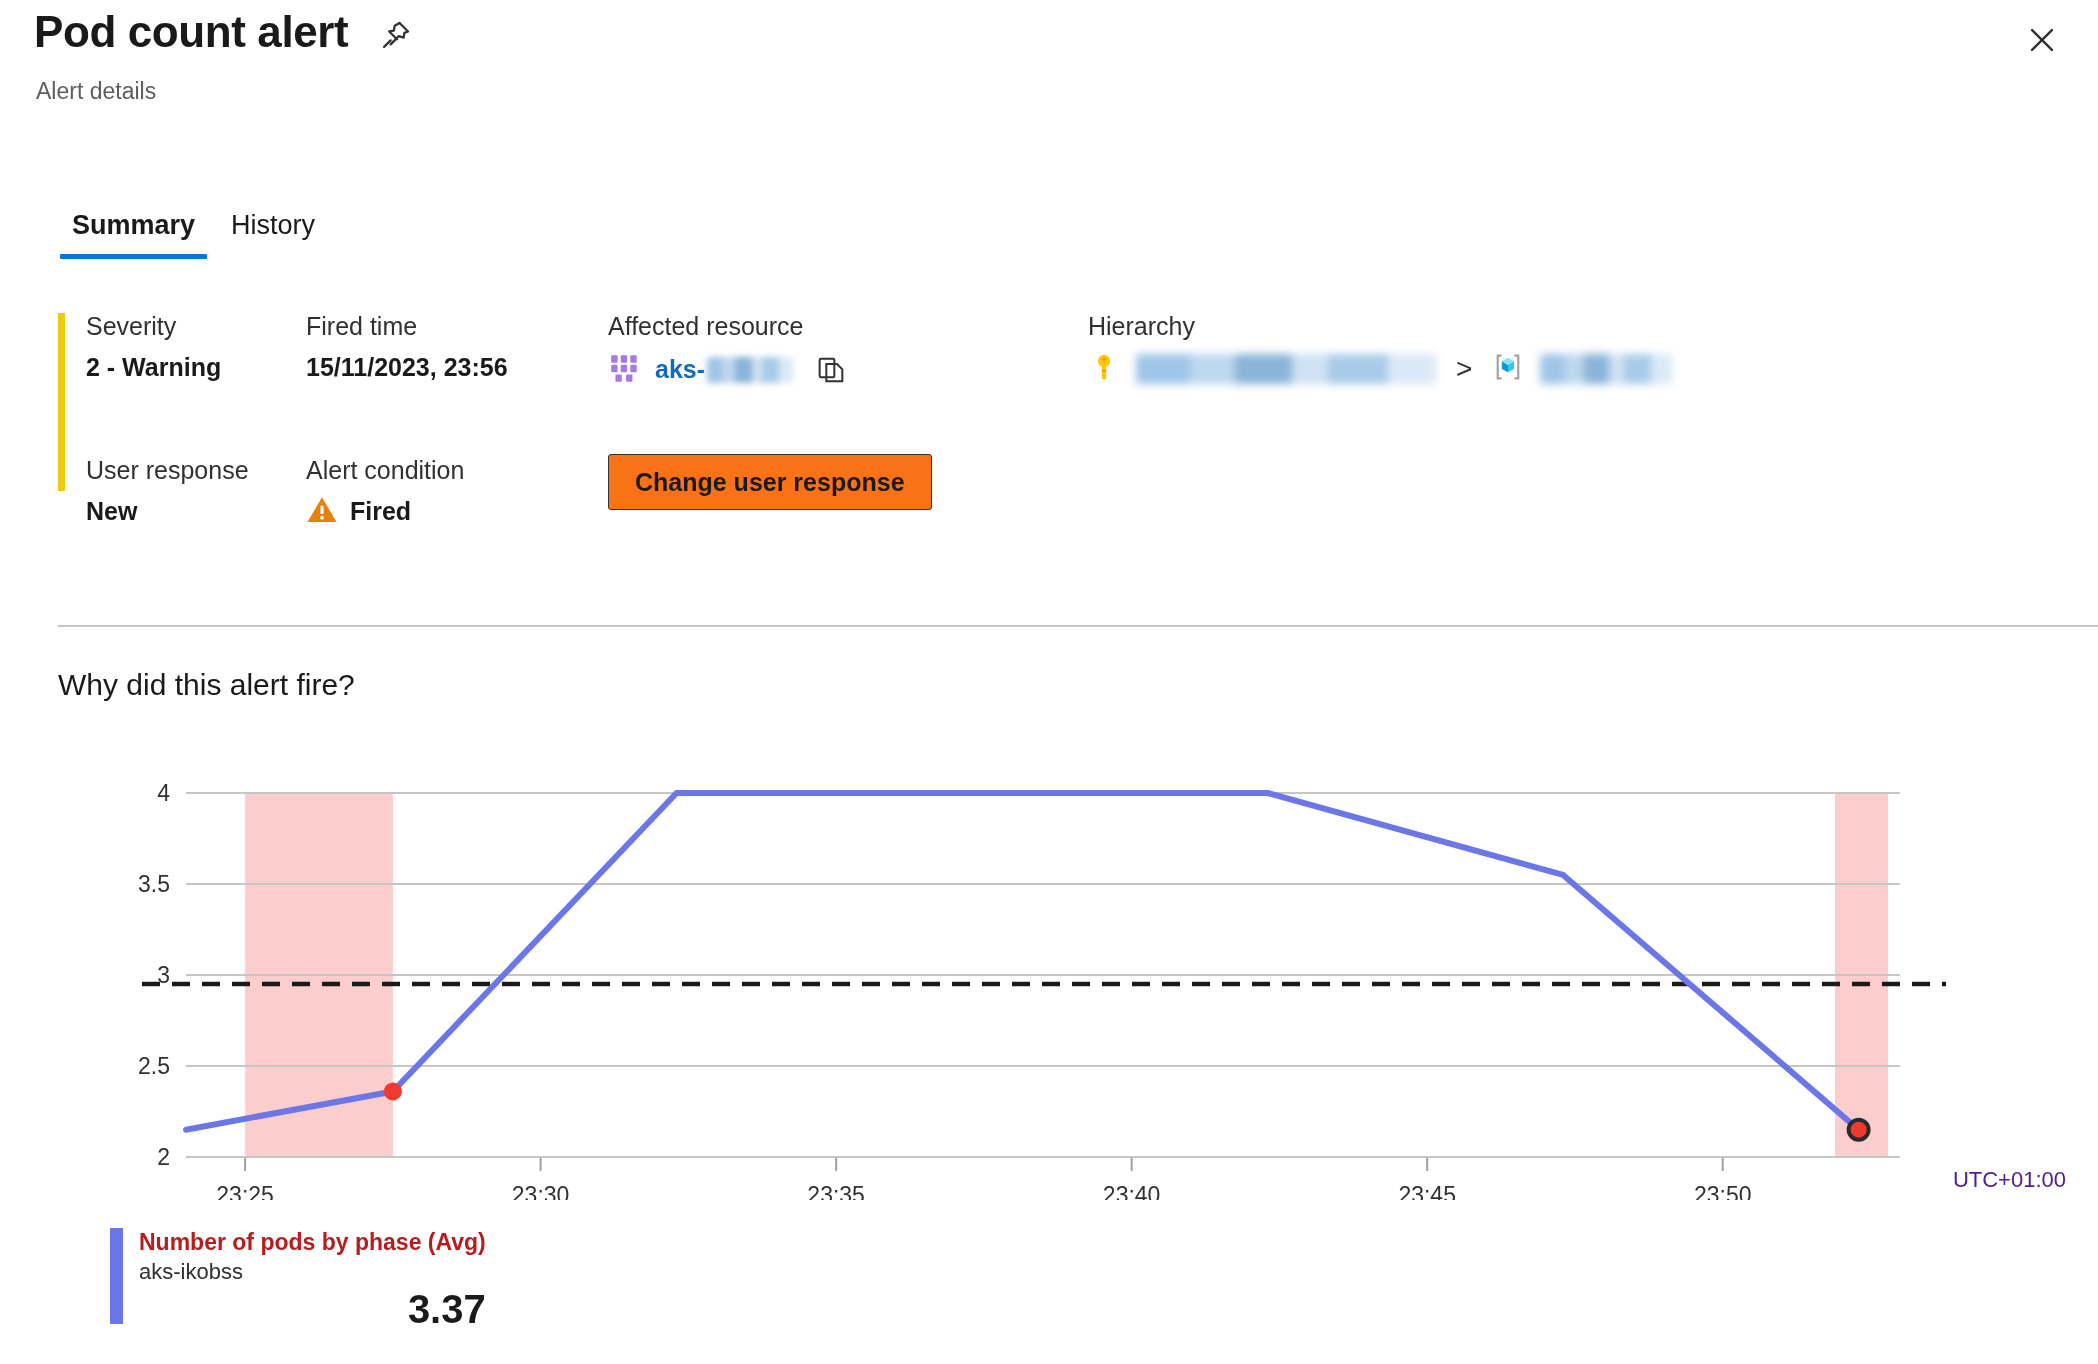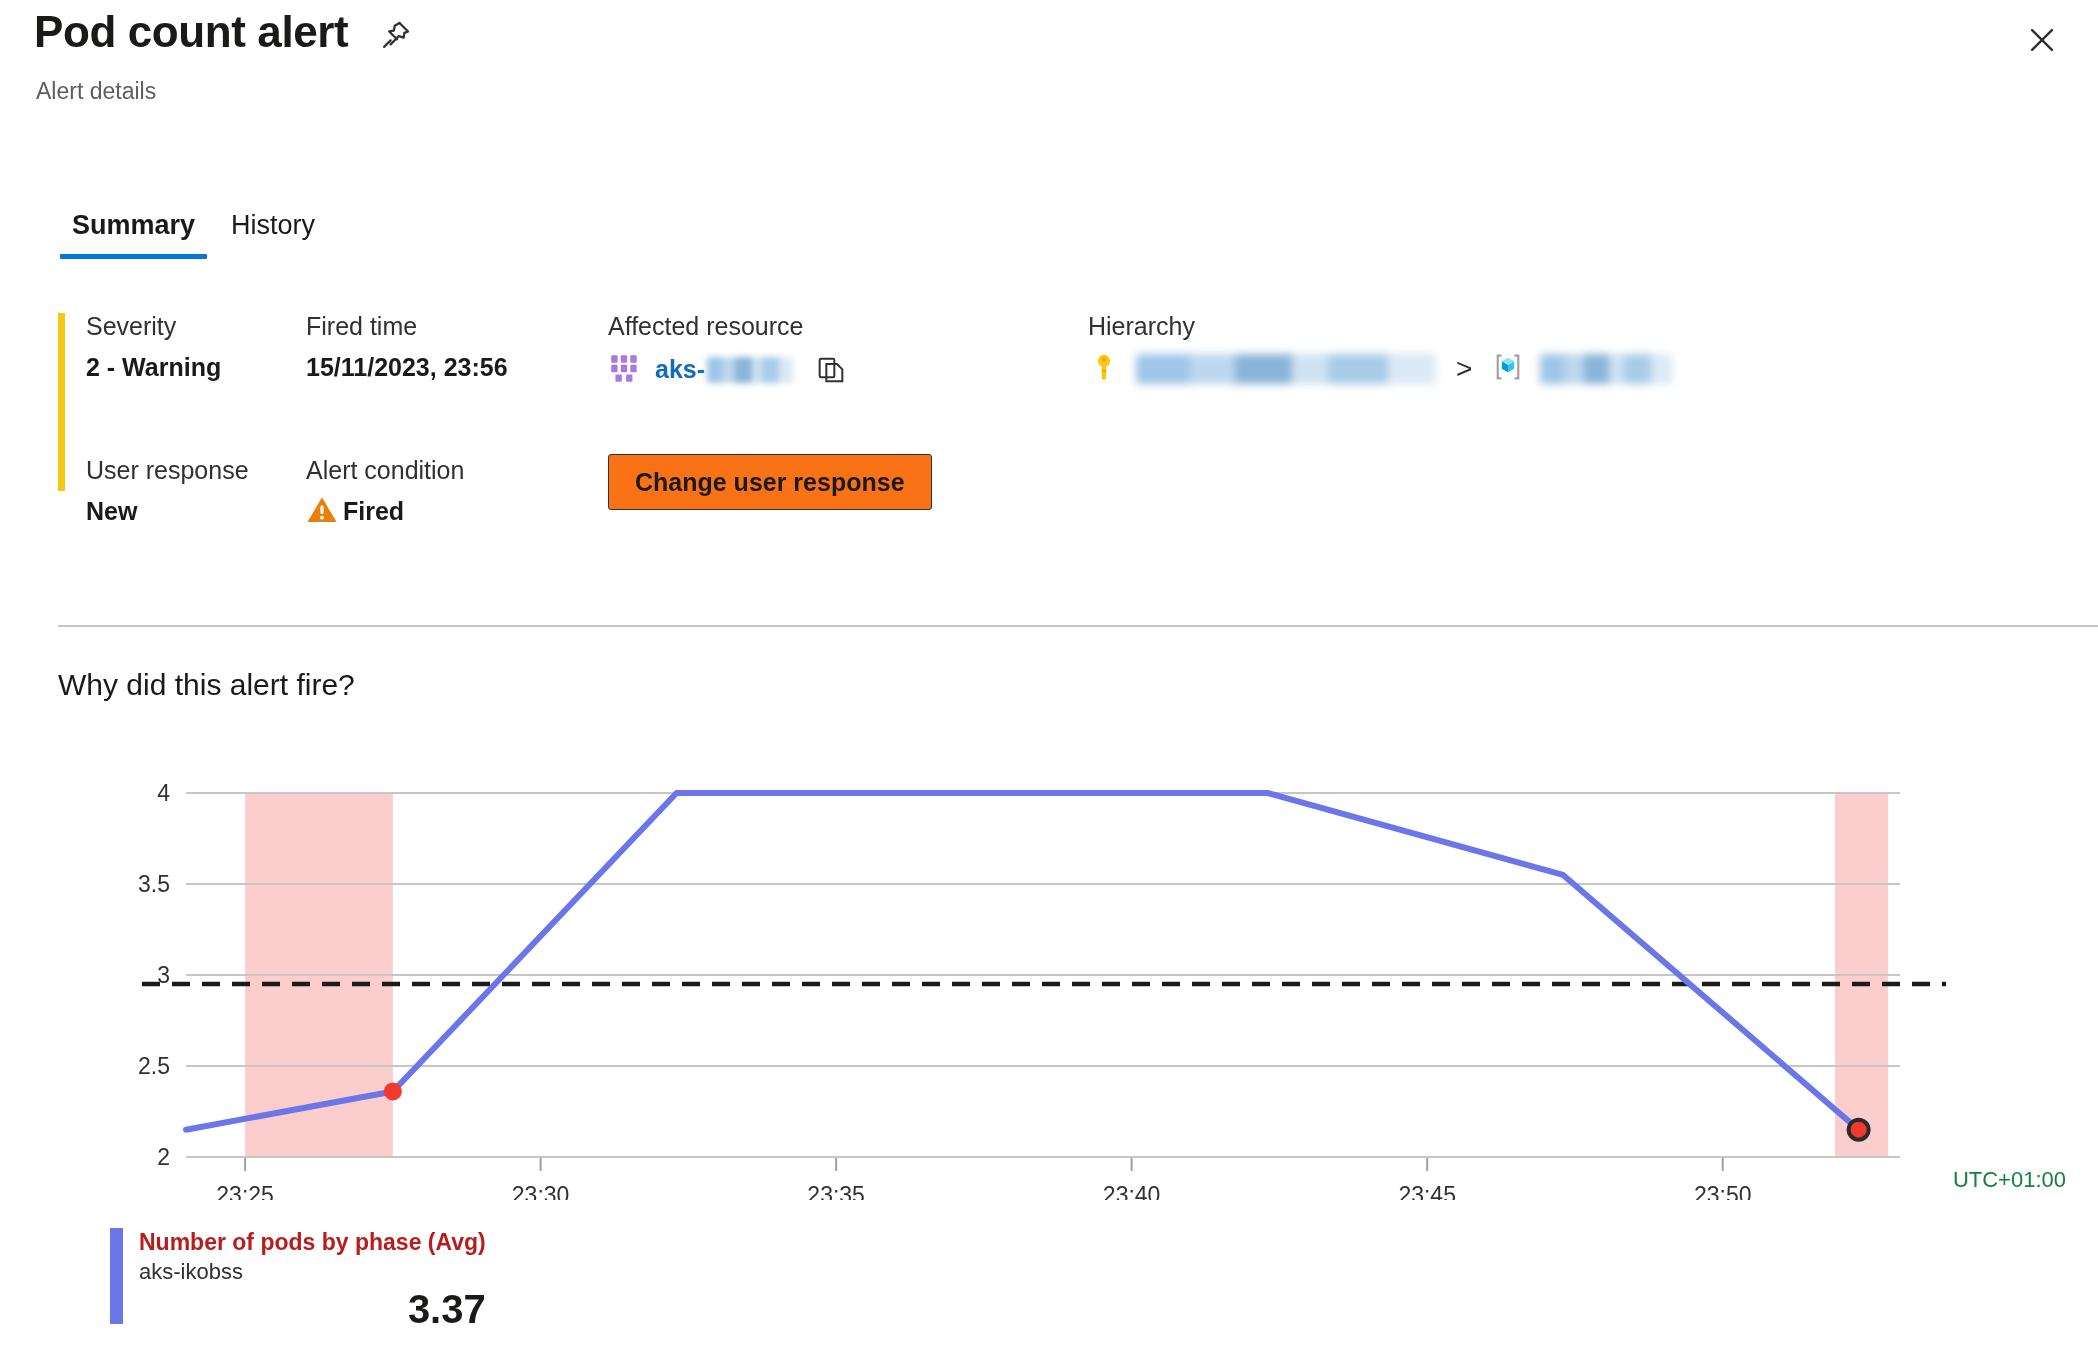--- a/index.html
+++ b/index.html
@@ -82,21 +82,21 @@
   }
   .redact.r1 { width: 86px; }
   .redact.h1 { width: 300px; height: 30px; filter: blur(4.5px); }
   .redact.h2 { width: 132px; height: 30px; filter: blur(4.5px); }
 
   .copy-btn { background:none;border:none;padding:0;cursor:pointer; display:flex; margin-left:9px;}
 
   .hier-row { display:flex; align-items:center; gap: 14px; margin-top: 7px; }
   .chev { color:#323130; font-size: 28px; line-height:1; padding: 0 6px; }
 
-  .cond-row { display:flex; align-items:center; gap: 5px; margin-top: 7px; }
+  .cond-row { display:flex; align-items:center; gap: 12px; margin-top: 7px; }
   .cond-text { font-size:25px; font-weight:700; }
 
   .btn-change {
     position: absolute; left: 550px; top: 144px;
     padding: 0 26px; height: 56px; min-width: 320px;
     border: 1.5px solid #323130; background: #f97316; border-radius: 3px;
     font-family: "Liberation Sans", sans-serif; font-size: 25px; font-weight: 700;
     color: #1b1a19; cursor: pointer;
   }
 
@@ -110,21 +110,21 @@
     position: absolute; left: 58px; top: 668px;
     font-size: 30px; color: #1b1a19;
   }
   .chart-wrap { position: absolute; left: 0; top: 760px; width: 2098px; height: 604px; }
 
   .legend { position: absolute; left: 110px; top: 1228px; display: flex; gap: 16px; }
   .legend-swatch { width: 13px; height: 96px; background: #6b77e8; flex: none; }
   .legend-title { font-size: 23px; font-weight: 700; color: #b91c1c; line-height: 1.25;}
   .legend-sub   { font-size: 22px; color: #323130; margin-top: 2px;}
   .legend-val   { font-size: 40px; font-weight: 700; color: #1b1a19; margin-top: 4px; line-height:1;text-align:right;}
-  .tz-label { position:absolute; right: 32px; top: 1167px; font-size: 22px; color:#15803d; }
+  .tz-label { position:absolute; right: 32px; top: 1167px; font-size: 22px; color:#4c1d95; }
 </style>
 </head>
 <body>
 
 <div class="page">
 
   <div class="title-row">
     <h1 class="page-title">Pod count alert</h1>
     <button class="pin-btn" title="Pin">
       <svg width="34" height="34" viewBox="0 0 24 24" fill="none" stroke="#323130" stroke-width="1.6" stroke-linecap="round" stroke-linejoin="round">

